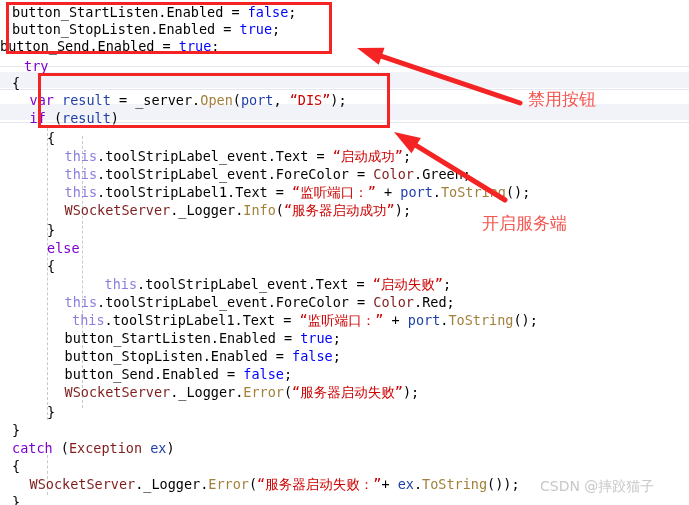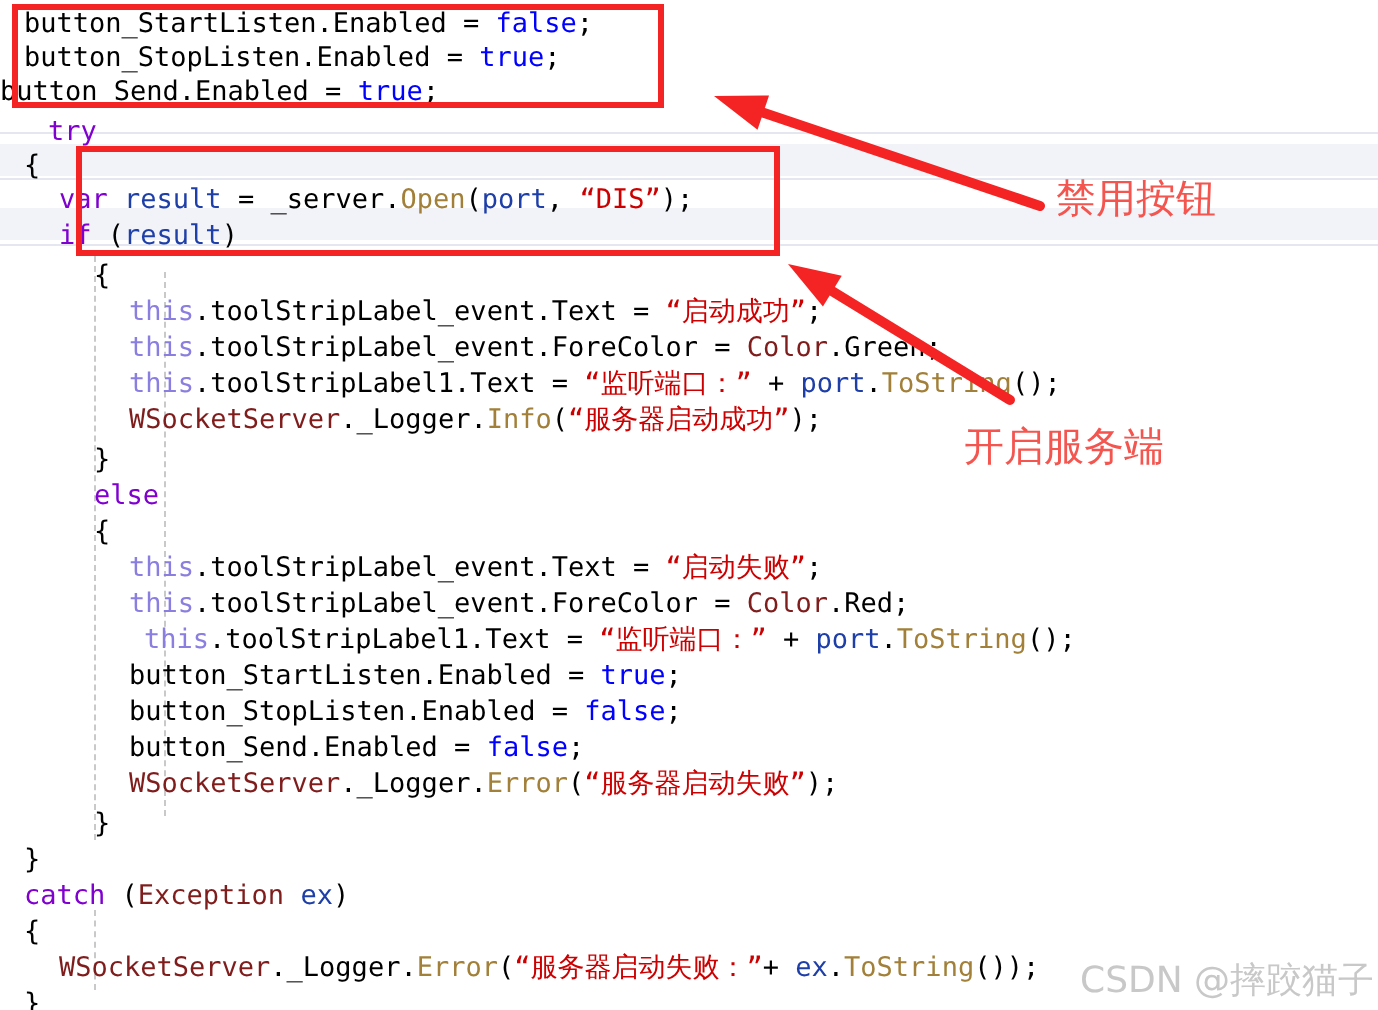--- a/index.html
+++ b/index.html
@@ -83,31 +83,31 @@
   .redbox {
     position: absolute;
     border: 3px solid #f52424;
     box-sizing: border-box;
     background: transparent;
   }
   .anno-label {
     position: absolute;
     color: #f4554f;
     font-family: "DejaVu Sans", "Liberation Sans", sans-serif;
-    font-size: 20px;
+    font-size: 17px;
     line-height: 18px;
     white-space: nowrap;
   }
 
   
   .watermark {
     position: absolute;
     color: #c8c8c8;
     font-family: "DejaVu Sans", "Liberation Sans", sans-serif;
-    font-size: 18px;
+    font-size: 14px;
     white-space: nowrap;
   }
 </style>
 </head>
 <body>
 
 <div id="editor">
   <div id="row-bands">
       <div class="row-band" style="top: 72px; background: rgb(242, 243, 249);"></div>
       <div class="row-band" style="top: 104px; background: rgb(242, 243, 249);"></div>
@@ -131,21 +131,21 @@
       <div class="line" style="top: 92px; padding-left: 29.5px;"><span class="kw">var</span><span class="punc"> </span><span class="var">result</span><span class="punc"> = </span><span class="ident">_server</span><span class="punc">.</span><span class="meth">Open</span><span class="punc">(</span><span class="var">port</span><span class="punc">, </span><span class="str">“DIS”</span><span class="punc">);</span></div>
       <div class="line" style="top: 110px; padding-left: 29.5px;"><span class="kw">if</span><span class="punc"> (</span><span class="var">result</span><span class="punc">)</span></div>
       <div class="line" style="top: 130px; padding-left: 47px;"><span class="punc">{</span></div>
       <div class="line" style="top: 148px; padding-left: 64.5px;"><span class="this">this</span><span class="ident">.toolStripLabel_event.Text = </span><span class="str">“启动成功”</span><span class="punc">;</span></div>
       <div class="line" style="top: 166px; padding-left: 64.5px;"><span class="this">this</span><span class="ident">.toolStripLabel_event.ForeColor = </span><span class="type">Color</span><span class="punc">.Green;</span></div>
       <div class="line" style="top: 184px; padding-left: 64.5px;"><span class="this">this</span><span class="ident">.toolStripLabel1.Text = </span><span class="str">“监听端口：”</span><span class="punc"> + </span><span class="var">port</span><span class="punc">.</span><span class="meth">ToString</span><span class="punc">();</span></div>
       <div class="line" style="top: 202px; padding-left: 64.5px;"><span class="type">WSocketServer</span><span class="ident">._Logger.</span><span class="meth">Info</span><span class="punc">(</span><span class="str">“服务器启动成功”</span><span class="punc">);</span></div>
       <div class="line" style="top: 222px; padding-left: 47px;"><span class="punc">}</span></div>
       <div class="line" style="top: 240px; padding-left: 47px;"><span class="kw">else</span></div>
       <div class="line" style="top: 258px; padding-left: 47px;"><span class="punc">{</span></div>
-      <div class="line" style="top: 276px; padding-left: 64.5px;"><span class="this">this</span><span class="ident">.toolStripLabel_event.Text = </span><span class="str">“启动失败”</span><span class="punc">;</span></div>
+      <div class="line" style="top: 276px; padding-left: 64.5px; margin-left: 40px;"><span class="this">this</span><span class="ident">.toolStripLabel_event.Text = </span><span class="str">“启动失败”</span><span class="punc">;</span></div>
       <div class="line" style="top: 294px; padding-left: 64.5px;"><span class="this">this</span><span class="ident">.toolStripLabel_event.ForeColor = </span><span class="type">Color</span><span class="punc">.Red;</span></div>
       <div class="line" style="top: 312px; padding-left: 72px;"><span class="this">this</span><span class="ident">.toolStripLabel1.Text = </span><span class="str">“监听端口：”</span><span class="punc"> + </span><span class="var">port</span><span class="punc">.</span><span class="meth">ToString</span><span class="punc">();</span></div>
       <div class="line" style="top: 330px; padding-left: 64.5px;"><span class="ident">button_StartListen.Enabled = </span><span class="lit">true</span><span class="punc">;</span></div>
       <div class="line" style="top: 348px; padding-left: 64.5px;"><span class="ident">button_StopListen.Enabled = </span><span class="lit">false</span><span class="punc">;</span></div>
       <div class="line" style="top: 366px; padding-left: 64.5px;"><span class="ident">button_Send.Enabled = </span><span class="lit">false</span><span class="punc">;</span></div>
       <div class="line" style="top: 384px; padding-left: 64.5px;"><span class="type">WSocketServer</span><span class="ident">._Logger.</span><span class="meth">Error</span><span class="punc">(</span><span class="str">“服务器启动失败”</span><span class="punc">);</span></div>
       <div class="line" style="top: 404px; padding-left: 47px;"><span class="punc">}</span></div>
       <div class="line" style="top: 422px; padding-left: 12px;"><span class="punc">}</span></div>
       <div class="line" style="top: 440px; padding-left: 12px;"><span class="kw">catch</span><span class="punc"> (</span><span class="type">Exception</span><span class="punc"> </span><span class="var">ex</span><span class="punc">)</span></div>
       <div class="line" style="top: 458px; padding-left: 12px;"><span class="punc">{</span></div>

